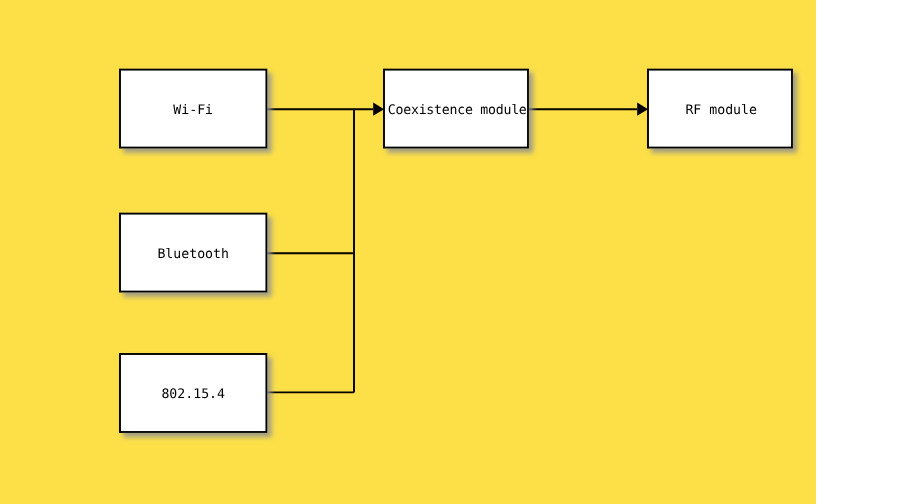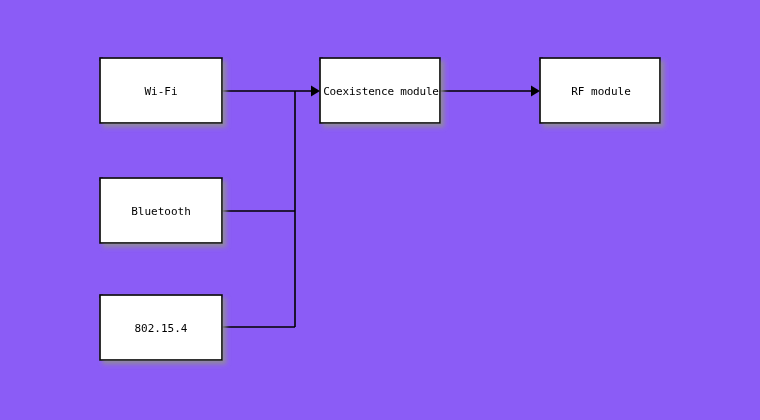--- a/index.html
+++ b/index.html
@@ -2,23 +2,23 @@
 <html><head>
 <meta charset="utf-8">
 <style>
   html, body {
     margin: 0;
     padding: 0;
     background: #ffffff;
   }
   #canvas {
     position: relative;
-    width: 760px;
+    width: 680px;
     height: 420px;
-    background: #8b5cf6;
+    background: #fde047;
     overflow: hidden;
     font-family: "DejaVu Sans Mono", "Liberation Mono", monospace;
   }
   #diagram-svg {
     position: absolute;
     left: 0;
     top: 0;
     width: 760px;
     height: 420px;
   }

